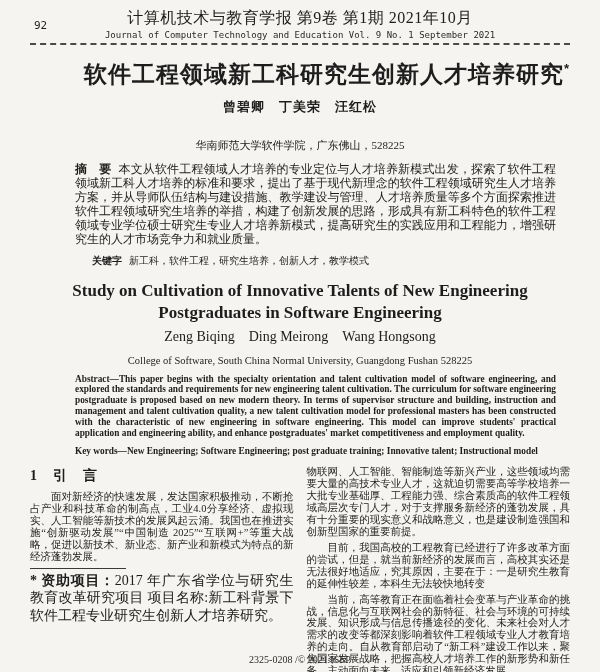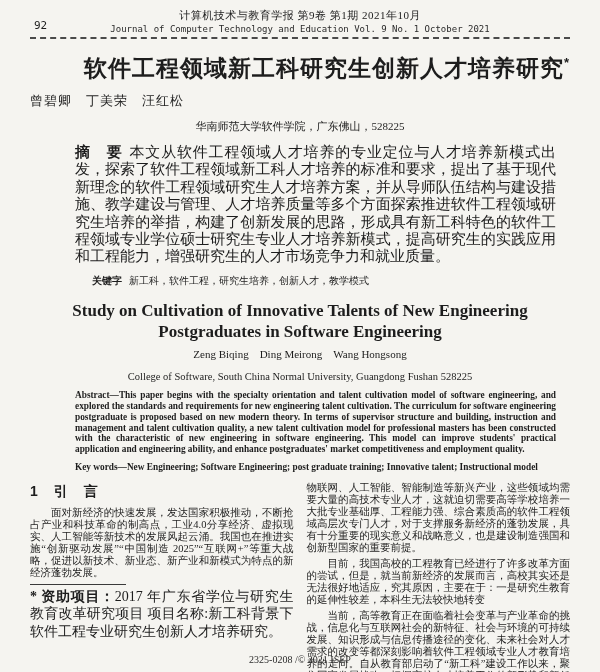--- a/index.html
+++ b/index.html
@@ -9,58 +9,58 @@
     color:#1d1d1d;
     font-family:"Liberation Serif", serif;
     box-sizing:border-box;
     padding:8px 30px 0 30px;
     overflow:hidden;
     position:relative;
   }
   
   .header{position:relative;text-align:center;}
   .page-num{position:absolute;left:4px;top:11px;font-size:11px;font-family:"DejaVu Sans Mono",monospace;}
-  .journal-cn{font-size:11px;letter-spacing:.5px;}
+  .journal-cn{font-size:16px;letter-spacing:.5px;}
   .journal-en{font-size:9px;font-family:"DejaVu Sans Mono",monospace;margin-top:1px;color:#2a2a2a;}
   .header-rule{border:none;border-bottom:2px dashed #4a4a4a;margin:3px 0 0 0;}
   
   .title-cn{text-align:right;font-weight:bold;font-size:23px;letter-spacing:1px;margin-top:14px;font-family:"Liberation Sans",sans-serif;}
   .title-cn sup{font-size:13px;}
-  .authors-cn{text-align:left;font-size:13px;font-weight:normal;margin-top:8px;letter-spacing:1px;}
-  .affil-cn{text-align:center;font-size:11px;margin-top:9px;}
+  .authors-cn{text-align:center;font-size:13px;font-weight:bold;margin-top:8px;letter-spacing:1px;}
+  .affil-cn{text-align:center;font-size:11px;margin-top:22px;}
   
-  .block-cn{margin:10px 14px 0 45px;font-size:15px;line-height:1.16;text-align:justify;}
+  .block-cn{margin:10px 14px 0 45px;font-size:12px;line-height:1.16;text-align:justify;}
   .block-cn .lbl{font-weight:bold;margin-right:7px;}
   .kw-cn{margin:8px 14px 0 45px;font-size:10px;text-align:justify;}
   .kw-cn .lbl{font-weight:bold;margin-right:7px;margin-left:17px;}
   .title-en{text-align:center;font-weight:bold;font-size:17px;line-height:1.24;margin:12px 20px 0;}
-  .authors-en{text-align:center;font-size:11px;margin-top:5px;}
+  .authors-en{text-align:center;font-size:14px;margin-top:5px;}
   .affil-en{text-align:center;font-size:10.5px;margin-top:9px;}
   .abstract-en{margin:8px 14px 0 45px;font-size:9.3px;line-height:1.17;text-align:justify;font-weight:bold;}
   .kw-en{margin:7px 14px 0 45px;font-size:9.3px;font-weight:bold;text-align:left;}
   
   .body-cols{display:flex;gap:13px;margin-top:10px;}
   .col{flex:1;font-size:10.5px;line-height:1.14;text-align:justify;}
-  .sec-head{font-size:14px;font-weight:bold;font-family:Liberation Sans, sans-serif;margin:2px 0 7px 0;letter-spacing:1px;}
+  .sec-head{font-size:14px;font-weight:bold;font-family:Liberation Serif, serif;margin:2px 0 7px 0;letter-spacing:1px;}
   .col p{margin:0 0 4px 0;}
   .indent{text-indent:2em;}
   .footnote-rule{border:none;border-top:1.2px solid #3a3a3a;width:96px;margin:5px 0 3px 0;}
   .footnote{font-size:14px;line-height:1.25;text-align:justify;}
   .footnote .lbl{font-weight:bold;}
   .footer{position:absolute;left:0;right:0;bottom:7px;text-align:center;font-size:10px;font-family:Liberation Serif, serif;color:#2a2a2a;}
 </style>
 </head>
 <body>
 
 <div class="page">
 
   <div class="header">
     <div class="page-num">92</div>
     <div class="journal-cn">计算机技术与教育学报 第9卷 第1期 2021年10月</div>
-    <div class="journal-en">Journal of Computer Technology and Education Vol. 9 No. 1 October 2021</div>
+    <div class="journal-en">Journal of Computer Technology and Education Vol. 9 No. 1 September 2021</div>
     <hr class="header-rule">
   </div>
 
   <div class="title-cn"><span>软件工程领域新工科研究生创新人才培养研究</span><sup>*</sup></div>
 
   <div class="authors-cn">曾碧卿　丁美荣　汪红松</div>
   <div class="affil-cn">华南师范大学软件学院，广东佛山，528225</div>
 
   <div class="block-cn">
     <span class="lbl">摘　要</span><span>本文从软件工程领域人才培养的专业定位与人才培养新模式出发，探索了软件工程领域新工科人才培养的标准和要求，提出了基于现代新理念的软件工程领域研究生人才培养方案，并从导师队伍结构与建设措施、教学建设与管理、人才培养质量等多个方面探索推进软件工程领域研究生培养的举措，构建了创新发展的思路，形成具有新工科特色的软件工程领域专业学位硕士研究生专业人才培养新模式，提高研究生的实践应用和工程能力，增强研究生的人才市场竞争力和就业质量。</span>

